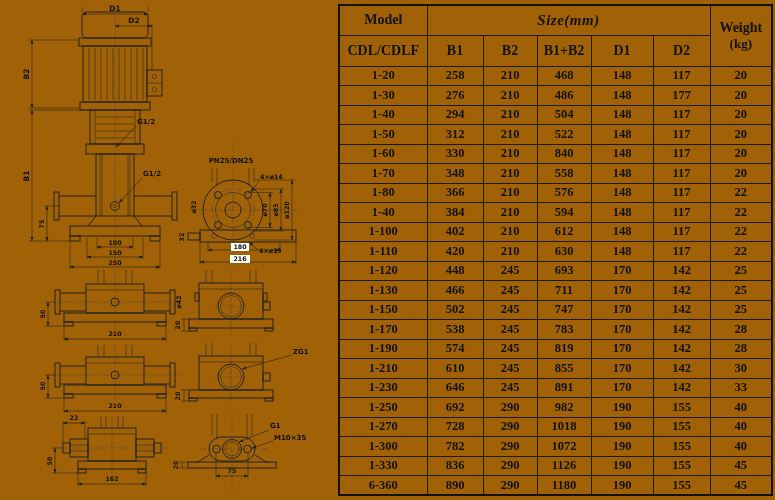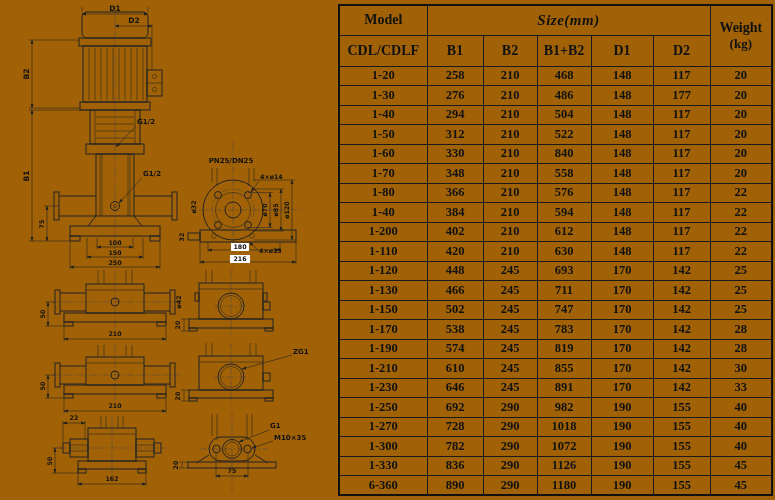--- a/index.html
+++ b/index.html
@@ -375,21 +375,21 @@
           <tr>
             <td>1-40</td>
             <td>384</td>
             <td>210</td>
             <td>594</td>
             <td>148</td>
             <td>117</td>
             <td>22</td>
           </tr>
           <tr>
-            <td>1-200</td>
+            <td>1-100</td>
             <td>402</td>
             <td>210</td>
             <td>612</td>
             <td>148</td>
             <td>117</td>
             <td>22</td>
           </tr>
           <tr>
             <td>1-110</td>
             <td>420</td>

